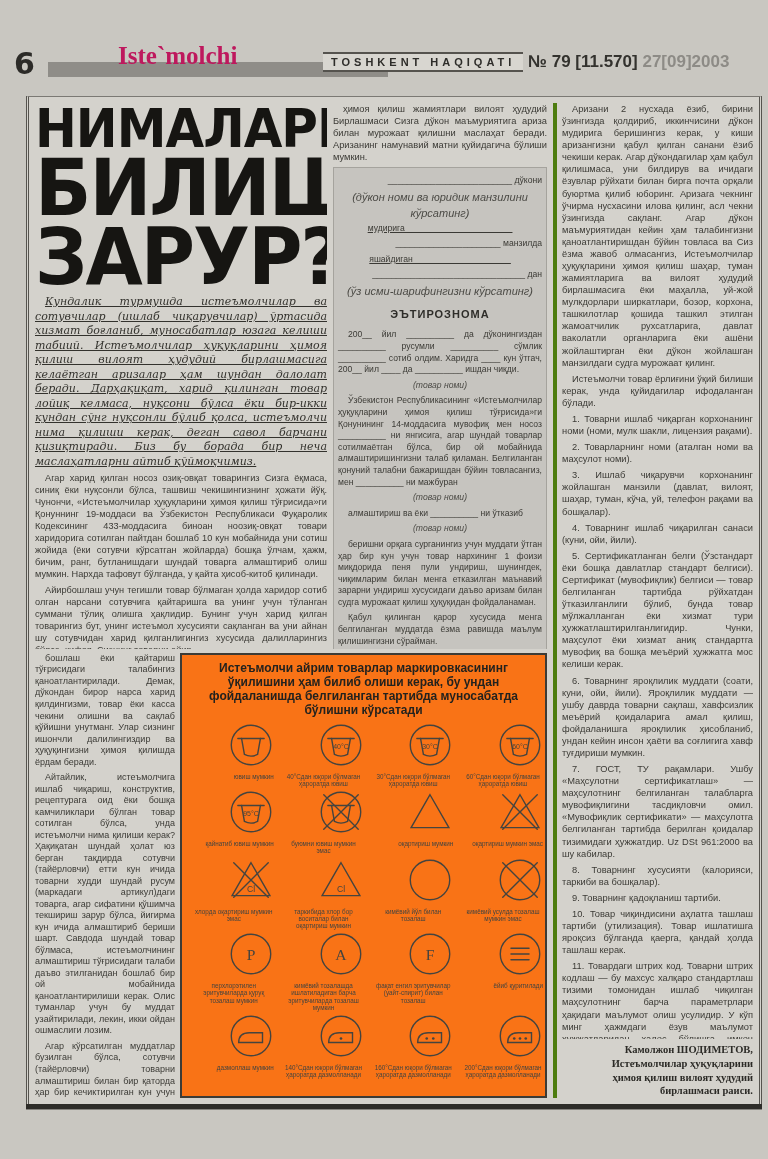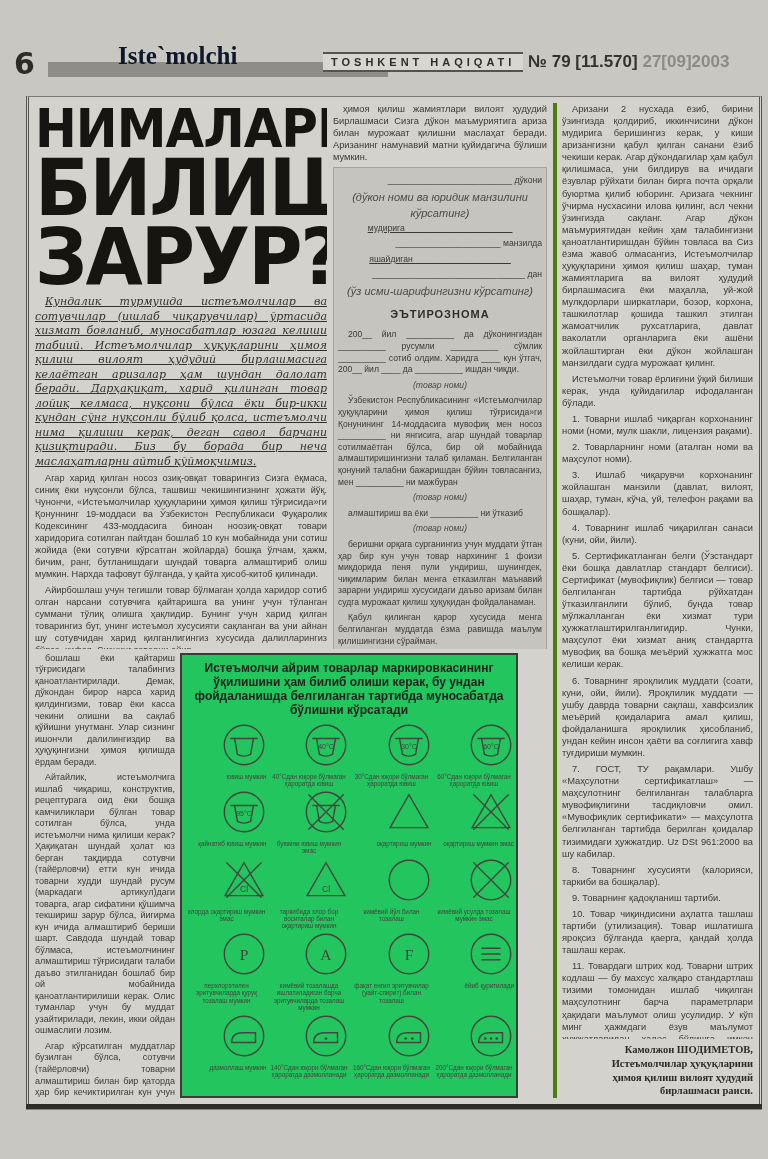--- a/index.html
+++ b/index.html
@@ -1,21 +1,21 @@
 <!DOCTYPE html>
 <html><head>
 <meta charset="utf-8">
 <style>
   html,body{margin:0;padding:0;background:#b9b7b2;}
   .page{position:relative;width:768px;height:1159px;background:#c9c7c1;font-family:"Liberation Sans",sans-serif;color:#3b3a35;overflow:hidden;}
   
   .hdr{position:absolute;top:44px;left:0;width:768px;height:48px;}
   .pageno{position:absolute;left:14px;top:2px;font-size:30px;font-weight:bold;color:#2c2b28;font-family:"DejaVu Sans",sans-serif;}
   .secbar{position:absolute;left:48px;top:18px;width:340px;height:15px;background:#8f8d88;}
-  .secname{position:absolute;left:118px;top:-2px;font-size:25px;font-weight:bold;font-family:"Liberation Serif",serif;color:#0f172a;}
+  .secname{position:absolute;left:118px;top:-2px;font-size:25px;font-weight:bold;font-family:"Liberation Serif",serif;color:#be185d;}
   .masthead{position:absolute;left:323px;top:8px;border-top:2px solid #55534e;border-bottom:2px solid #55534e;padding:2px 8px;font-size:11px;font-weight:bold;letter-spacing:4px;color:#2e2d2a;background:#d8d6d0;}
   .issue{position:absolute;left:528px;top:8px;font-size:17px;font-weight:bold;color:#33322e;}
   .issue .dt{color:#8d8b86;}
   
   .article{position:absolute;top:96px;left:26px;width:736px;height:1008px;background:#d4d2cc;border-left:3px double #55534e;border-right:3px double #55534e;border-top:1px solid #7b7974;box-sizing:border-box;padding:6px;}
   .cols{display:flex;gap:6px;height:100%;}
   .main-left{width:512px;display:flex;flex-direction:column;}
   .top-row{display:flex;gap:6px;height:552px;overflow:hidden;}
   .col-left{width:292px;overflow:hidden;}
   .col-mid{width:214px;overflow:hidden;}
@@ -34,21 +34,21 @@
   .col-right{font-size:9.3px;line-height:1.3;}
   .midintro{font-size:9.3px;line-height:1.3;}
   
   .form-box{background:#c6c4bf;border:1px solid #a5a39d;padding:6px 4px;font-size:8.6px;line-height:1.45;}
   .fline{text-align:right;text-indent:0;margin-bottom:3px;}
   .fline.l{text-align:center;text-decoration:underline;}
   .hint{font-size:11px;font-style:italic;text-align:center;text-indent:0;color:#4c4b46;}
   .claim-title{font-weight:bold;font-size:11px;text-align:center;letter-spacing:1px;margin:8px 0 6px 0;color:#2e2d29;}
   .form-box p{font-size:8.6px;line-height:1.35;}
   
-  .symbols-box{width:338px;border:2px solid #3c3b36;background:#22c55e;box-sizing:border-box;padding:4px 2px;overflow:hidden;}
+  .symbols-box{width:367px;border:2px solid #3c3b36;background:#f97316;box-sizing:border-box;padding:4px 2px;overflow:hidden;}
   .sym-caption{font-weight:bold;font-size:12px;line-height:1.18;text-align:center;color:#23221e;margin:2px 6px 4px 6px;}
   .sym-grid{display:grid;grid-template-columns:repeat(4,1fr);row-gap:2px;}
   .sym-cell{display:flex;flex-direction:column;align-items:flex-end;}
   .sym-label{font-size:6.3px;line-height:1.15;text-align:center;color:#45443f;margin-top:1px;max-width:80px;}
   
   .rc-body{flex:1;overflow:hidden;}
   .signature{margin-top:4px;text-align:right;font-family:"Liberation Serif",serif;font-weight:bold;font-size:10.5px;line-height:1.3;color:#2c2b27;}
   
   .bottom-rule{position:absolute;left:26px;top:1104px;width:736px;height:5px;background:#2e2d29;border-bottom:1px solid #84827d;}
 </style>

